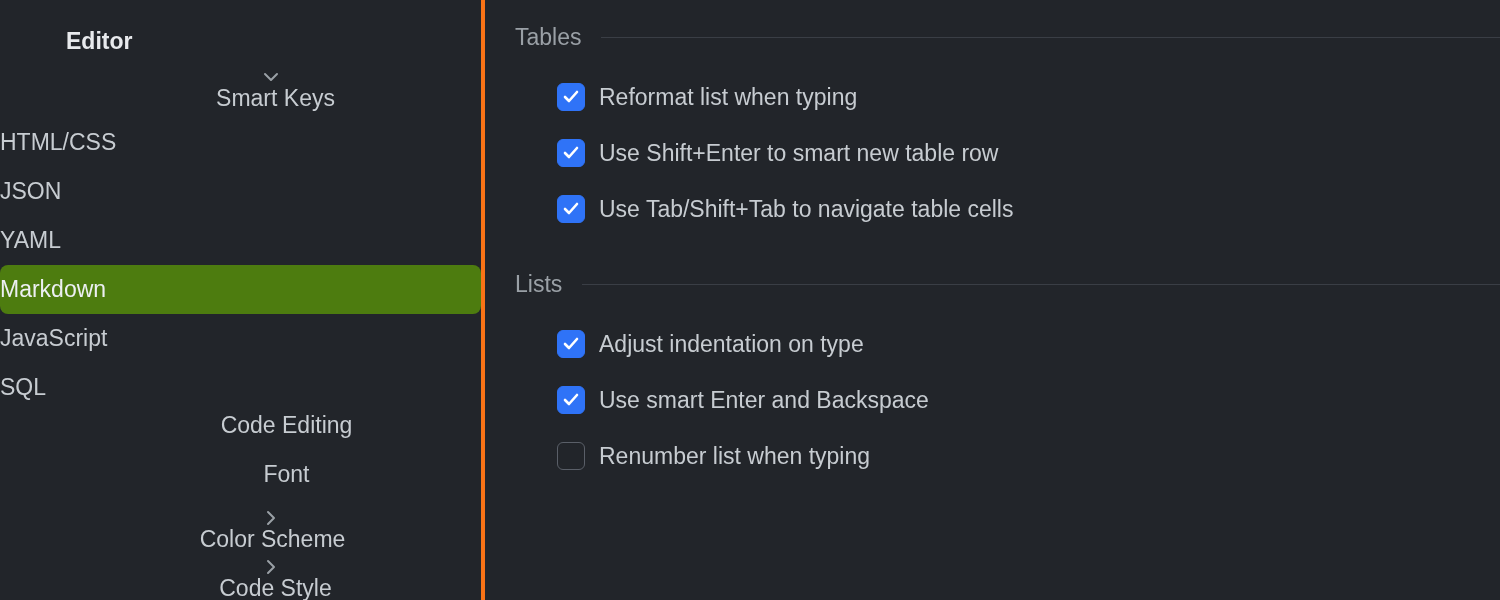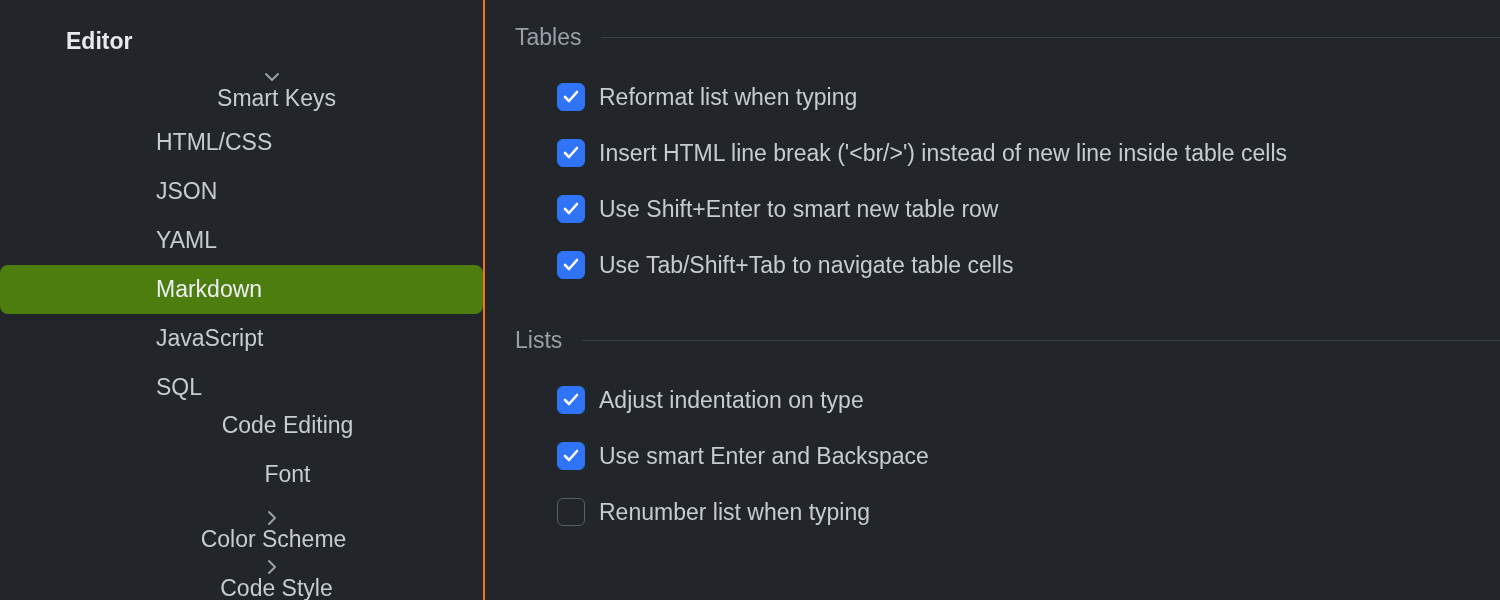--- a/index.html
+++ b/index.html
@@ -14,21 +14,21 @@
       width: 1500px;
       height: 600px;
       overflow: hidden;
       display: flex;
       font-size: 23px;
     }
     .sidebar {
       width: 485px;
       height: 100%;
       background: #22252a;
-      border-right: 2px solid #f97316;
+      border-right: 4px solid #f97316;
       padding-top: 18px;
       overflow: hidden;
     }
     .sidebar-heading {
       color: #e8eaed;
       font-weight: 600;
       padding: 10px 0 14px 66px;
       font-size: 23px;
     }
     .tree-item {
@@ -48,21 +48,21 @@
       display: inline-flex;
       align-items: center;
       justify-content: center;
       color: #9aa0a6;
       flex-shrink: 0;
     }
     .tree-chevron svg {
       display: block;
     }
     .indent-1 { padding-left: 92px; flex-direction: column; }
-    .indent-2 { padding-left: 156px; }
+    .indent-2 { }
     .indent-1.with-chevron { padding-left: 60px; }
     .main {
       flex: 1;
       height: 100%;
       padding: 24px 0 0 30px;
       overflow: hidden;
     }
     .section {
       margin-bottom: 34px;
     }
@@ -176,28 +176,20 @@
 
     <div class="checkbox-row">
       <span class="checkbox checked">
         <svg width="18" height="18" viewBox="0 0 18 18">
             <path d="M3 9 L7 13 L15 4" stroke="#fff" stroke-width="2.6" fill="none" stroke-linecap="round" stroke-linejoin="round"></path>
           </svg>
       </span>
       <span>Reformat list when typing</span>
     </div>
 
-    <div class="checkbox-row">
-      <span class="checkbox checked">
-        <svg width="18" height="18" viewBox="0 0 18 18">
-            <path d="M3 9 L7 13 L15 4" stroke="#fff" stroke-width="2.6" fill="none" stroke-linecap="round" stroke-linejoin="round"></path>
-          </svg>
-      </span>
-      <span>Insert HTML line break ('&lt;br/&gt;') instead of new line inside table cells</span>
-    </div>
 
     <div class="checkbox-row">
       <span class="checkbox checked">
         <svg width="18" height="18" viewBox="0 0 18 18">
             <path d="M3 9 L7 13 L15 4" stroke="#fff" stroke-width="2.6" fill="none" stroke-linecap="round" stroke-linejoin="round"></path>
           </svg>
       </span>
       <span>Use Shift+Enter to smart new table row</span>
     </div>
 

